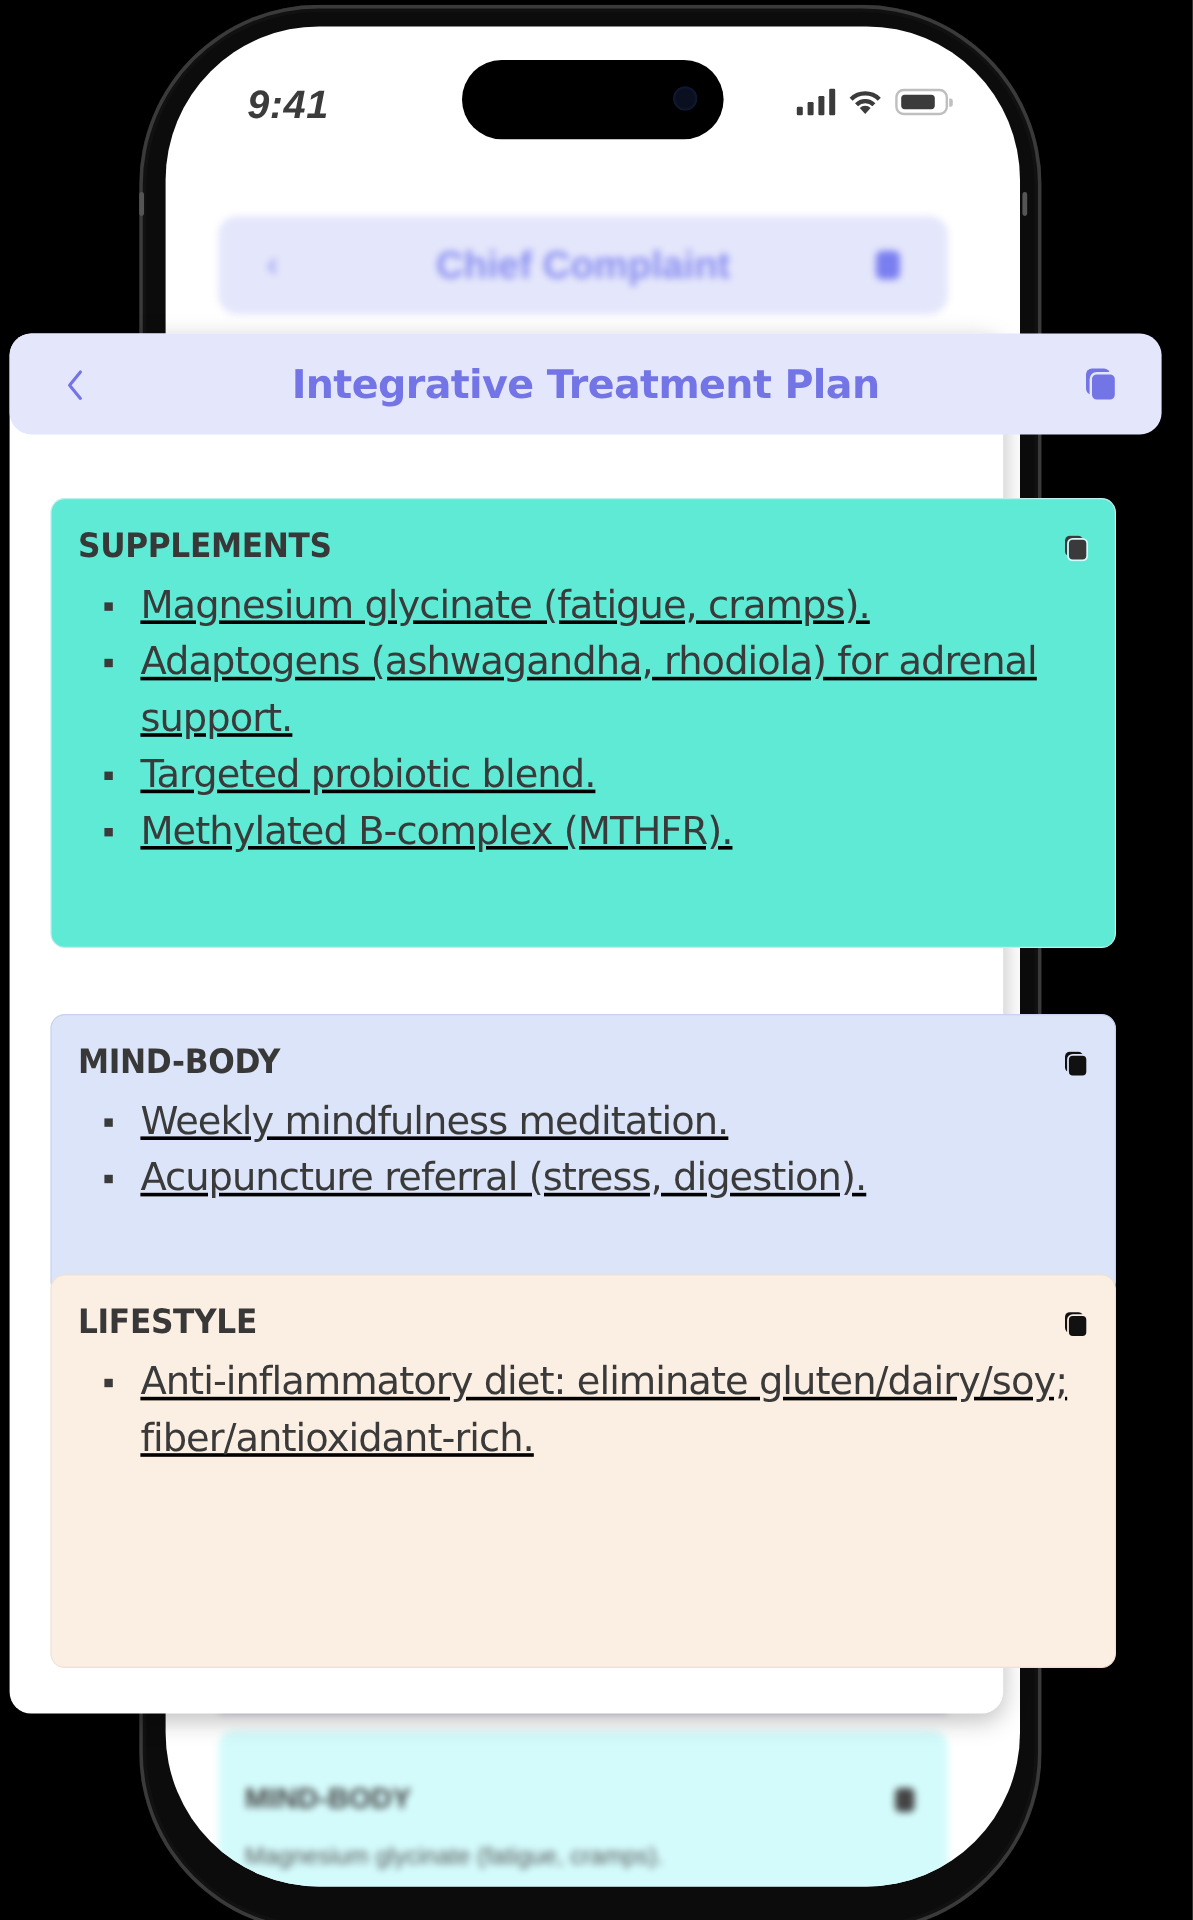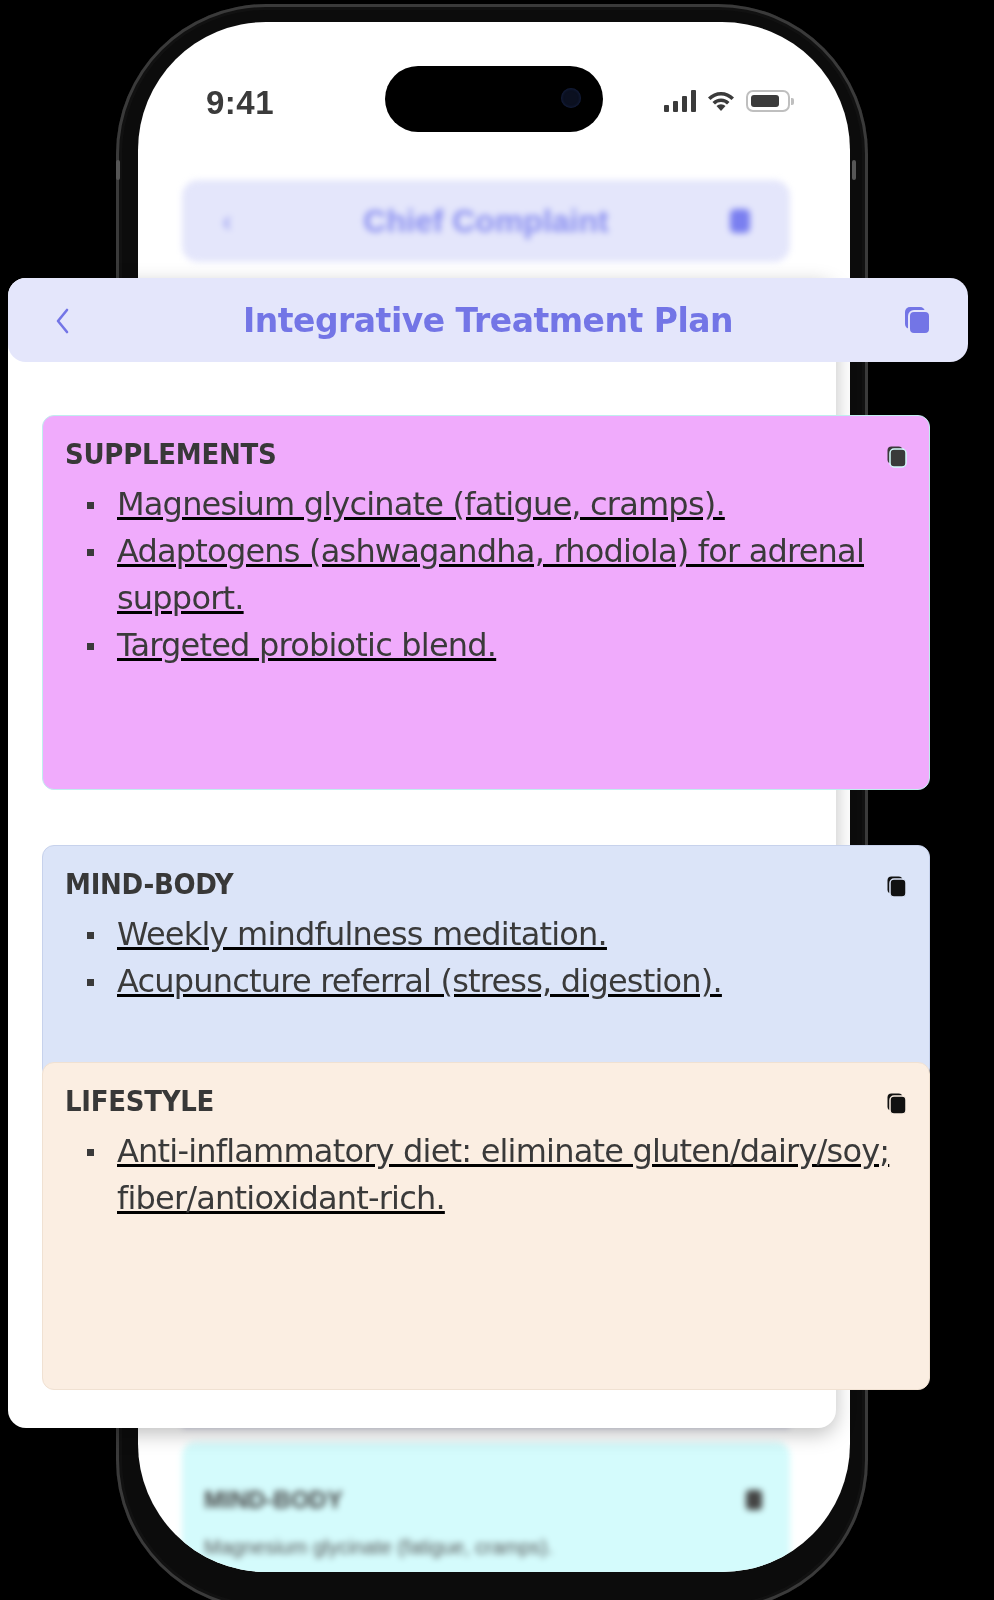--- a/index.html
+++ b/index.html
@@ -11,21 +11,21 @@
     .phone {
       position:absolute; left:116px; top:4px; width:752px; height:1606px;
       border-radius:150px; background:#0c0c0c;
       box-shadow: inset 0 0 0 3px #3a3a3a, inset 0 0 0 6px #111;
     }
     .phone-btn { position:absolute; width:4px; background:#555; border-radius:2px; }
     .screen {
       position:absolute; left:138px; top:22px; width:712px; height:1550px;
       background:#fff; border-radius:128px; overflow:hidden;
     }
-    .status-bar { position:absolute; left:0; top:16px; width:100%; height:110px; }
+    .status-bar { position:absolute; left:0; top:0; width:100%; height:110px;font-style:italic; }
     .status-time { position:absolute; left:68px; top:46px; font-size:33px; color:#3b3b3b; font-weight:600; letter-spacing:0.5px; }
     .island { position:absolute; left:247px; top:28px; width:218px; height:66px; background:#000; border-radius:34px; }
     .island .cam { position:absolute; right:22px; top:22px; width:20px; height:20px; border-radius:50%; background:#0b1020; box-shadow:0 0 3px #1c2a55 inset; }
     .status-icons { position:absolute; right:60px; top:52px; display:flex; align-items:center; gap:10px; }
     .sig { display:flex; align-items:flex-end; gap:4px; height:22px; }
     .sig span { width:5px; background:#3b3b3b; border-radius:1px; display:block; }
     .battery { width:44px; height:22px; border:2px solid #bfbfbf; border-radius:7px; position:relative; box-sizing:border-box; }
     .battery .lvl { position:absolute; left:3px; top:3px; width:28px; height:12px; background:#3b3b3b; border-radius:3px; }
     .battery .nub { position:absolute; right:-6px; top:6px; width:3px; height:7px; background:#bfbfbf; border-radius:0 2px 2px 0; }
 
@@ -54,21 +54,21 @@
       display:flex; align-items:center; justify-content:center;
     }
     .modal-title { font-size:33px; color:#7375e6; font-weight:600; font-family:"DejaVu Sans", sans-serif; letter-spacing:-0.5px; }
     .back-btn { position:absolute; left:40px; top:26px; width:30px; height:34px; cursor:pointer; }
     .copy-btn-header { position:absolute; right:36px; top:28px; width:28px; height:30px; cursor:pointer; }
 
     .section {
       position:absolute; left:34px; width:888px; border-radius:12px; box-sizing:border-box;
       padding:22px 20px 18px 22px;
     }
-    .section.sup { top:137px; height:375px; background:#f0abfc; border:1.5px solid #bfeeee; }
+    .section.sup { top:137px; height:375px; background:#5eead4; border:1.5px solid #bfeeee; }
     .section.mind { top:531px; height:235px; background:#dbe4f8; border:1.5px solid #c7d2ec;margin-top:36px; }
     .section.life { top:784px; height:328px; background:#fbeee2; border:1.5px solid #f0e1d2; }
     .section-title { font-size:28px; font-weight:700; color:#383838; letter-spacing:-0.3px; font-family:"DejaVu Sans", sans-serif; transform:scaleX(0.93); transform-origin:left; }
     .copy-small { position:absolute; right:22px; top:30px; width:20px; height:22px; cursor:pointer; }
     ul.items { list-style:none; margin:10px 0 0 0; padding:0;text-decoration:underline; }
     ul.items li {
       position:relative; padding-left:52px; font-size:32px; line-height:47px; color:#3a3a3a;
       font-family:"DejaVu Sans", sans-serif; letter-spacing:-0.8px; transform-origin:left;
     }
     ul.items li::before {
@@ -135,20 +135,21 @@
   <div class="section sup">
     <div class="section-title">SUPPLEMENTS</div>
     <svg class="copy-small" viewBox="0 0 20 22">
       <rect x="0.5" y="0.5" width="15" height="17" rx="4" fill="#3a3a3a"></rect>
       <rect x="3" y="3" width="16" height="18" rx="4" fill="#3a3a3a" stroke="#d4fbfc" stroke-width="1.5"></rect>
     </svg>
     <ul class="items">
       <li>Magnesium glycinate (fatigue, cramps).</li>
       <li style="padding-right:30px;">Adaptogens (ashwagandha, rhodiola) for adrenal support.</li>
       <li>Targeted probiotic blend.</li>
+      <li>Methylated B-complex (MTHFR).</li>
     </ul>
   </div>
 
   <div class="section mind">
     <div class="section-title">MIND-BODY</div>
     <svg class="copy-small" viewBox="0 0 20 22">
       <rect x="0.5" y="0.5" width="15" height="17" rx="4" fill="#111"></rect>
       <rect x="3" y="3" width="16" height="18" rx="4" fill="#111" stroke="#dbe4f8" stroke-width="1.5"></rect>
     </svg>
     <ul class="items">

